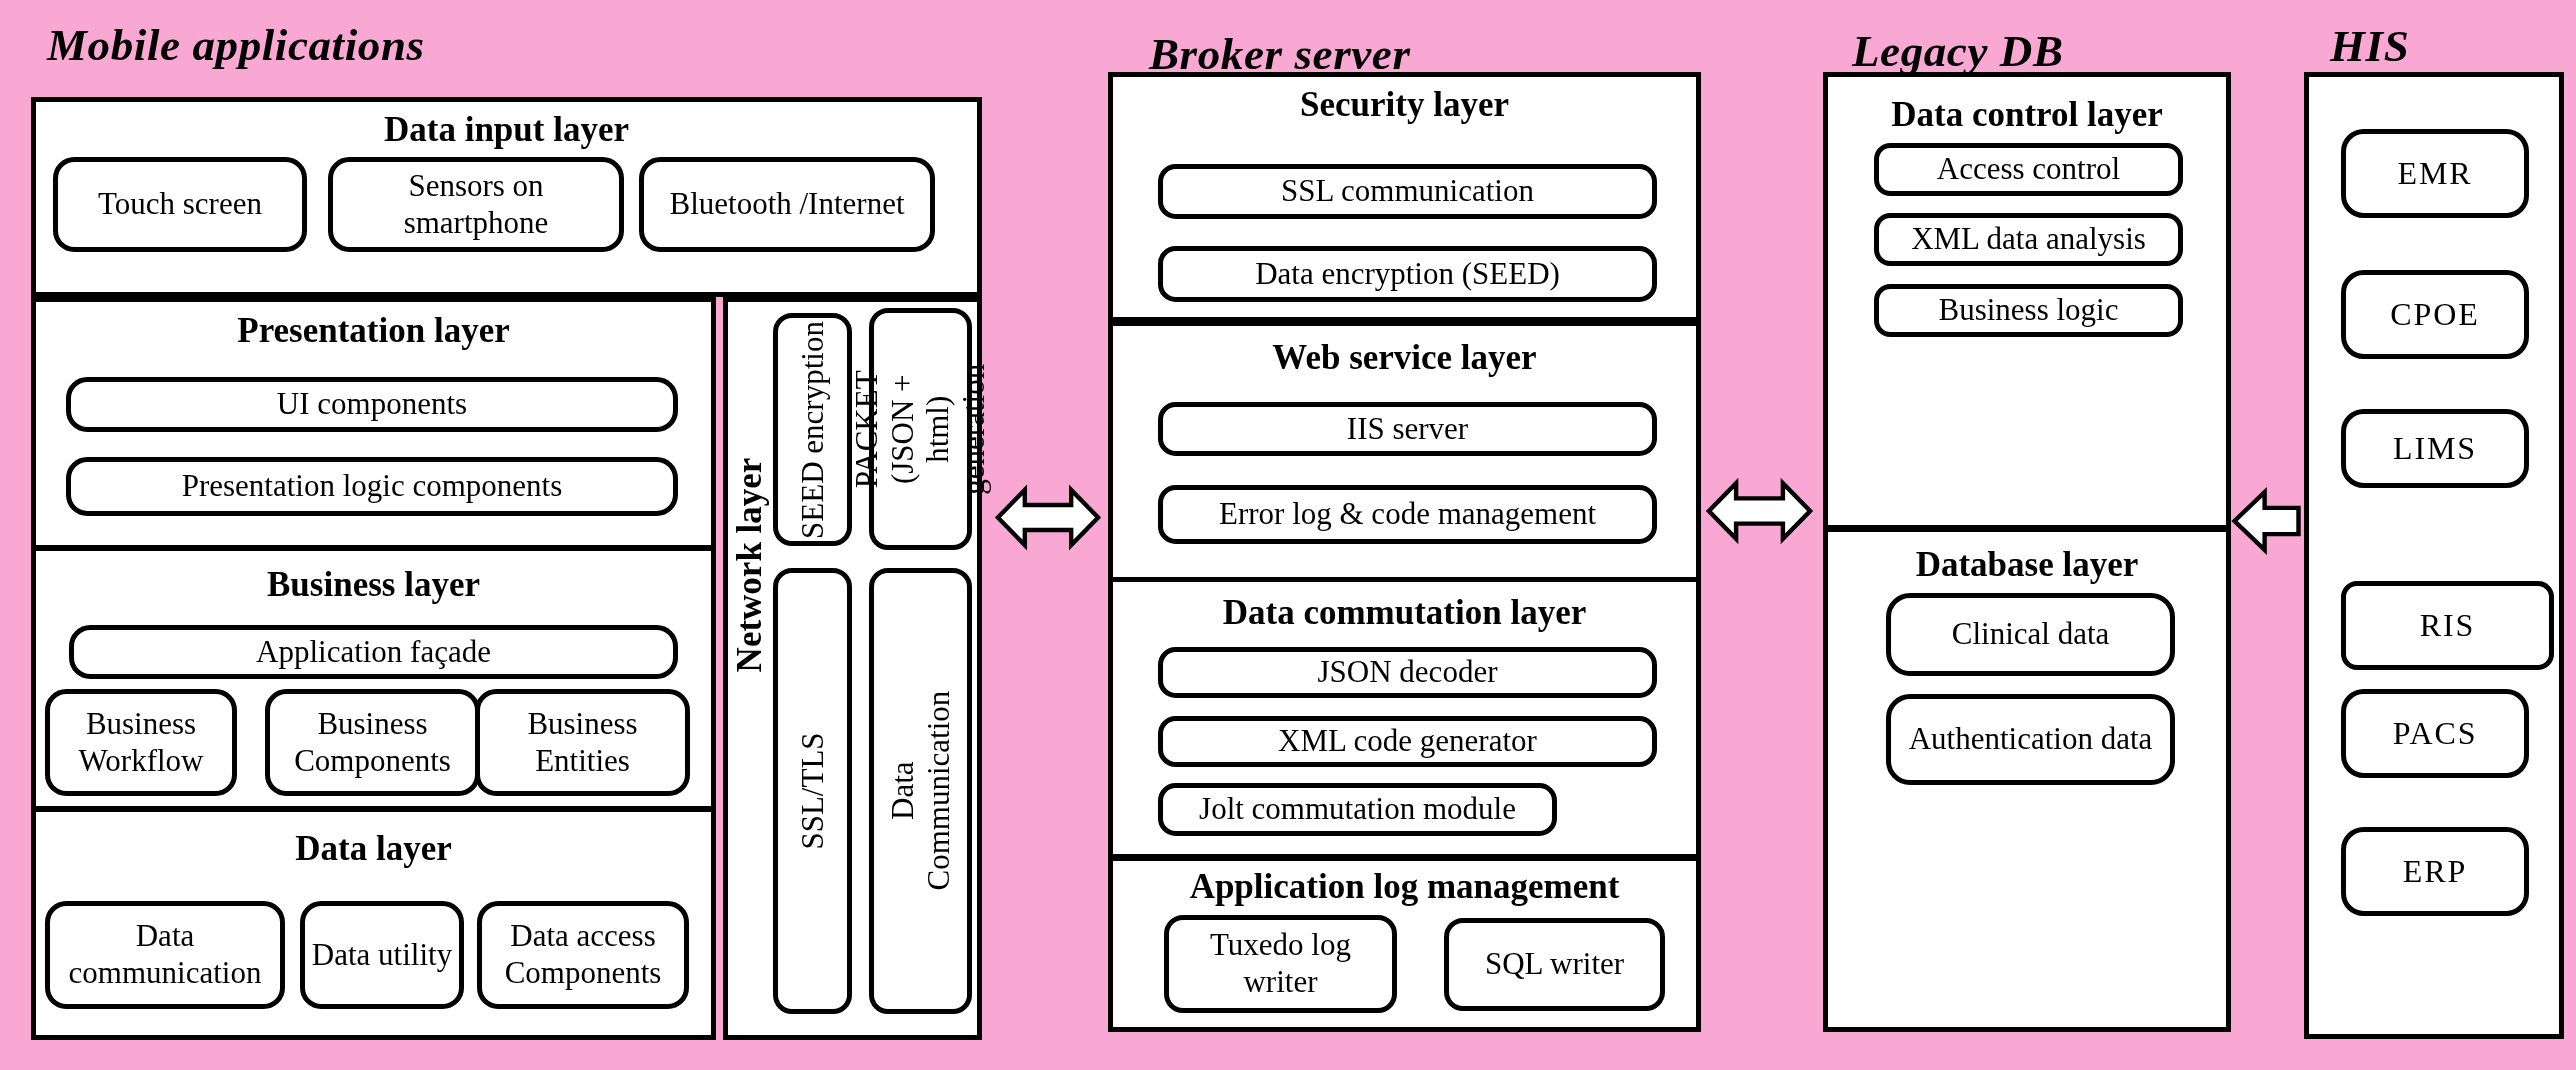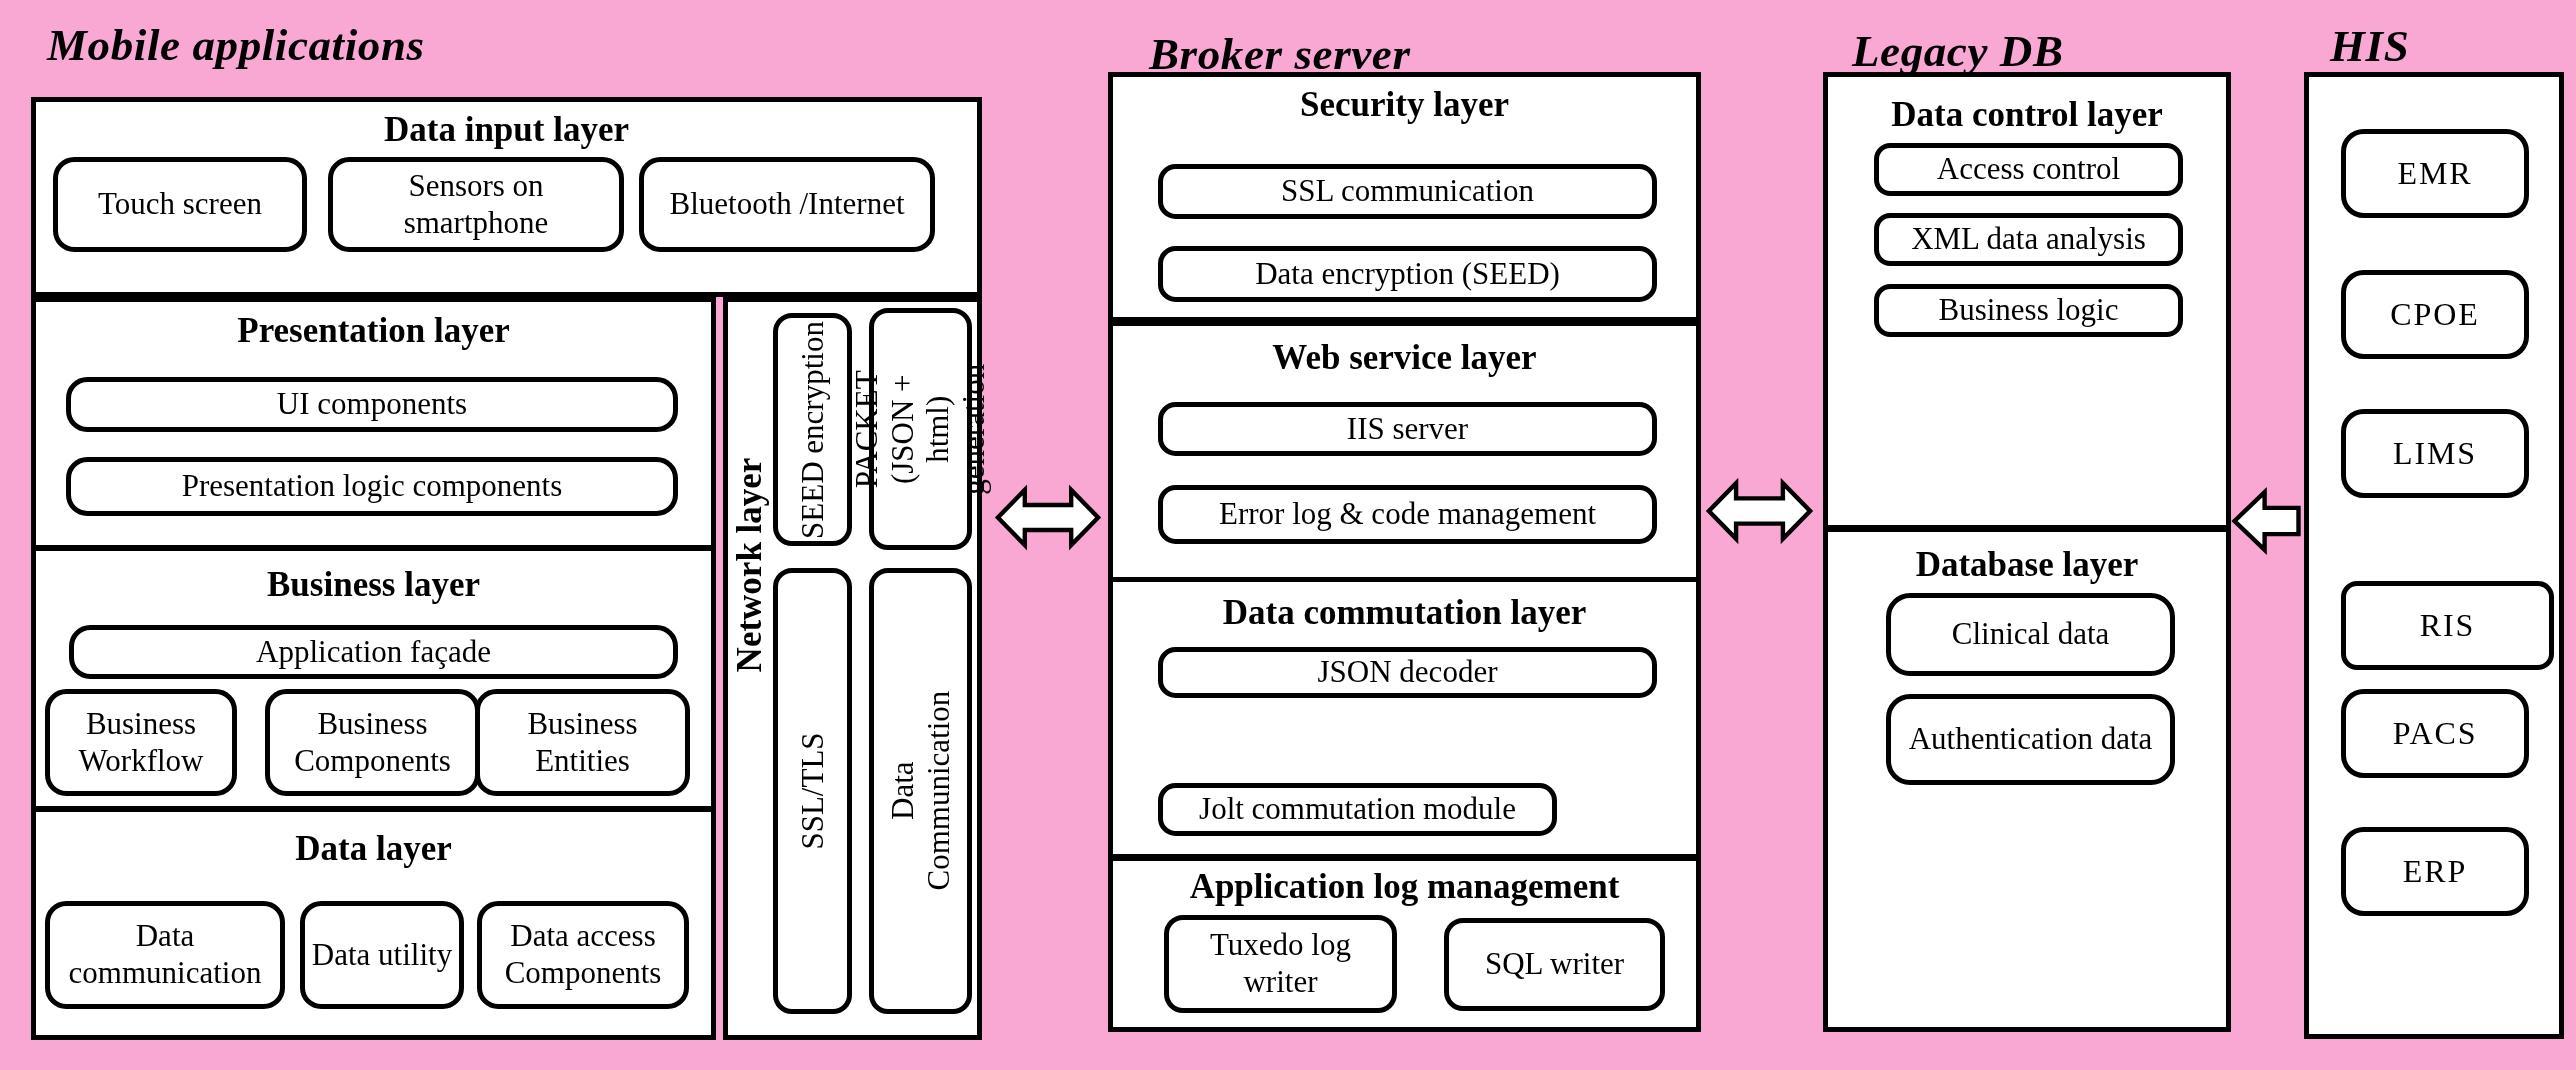--- a/index.html
+++ b/index.html
@@ -111,20 +111,21 @@
     <span>Web service layer</span>
   </div>
   <div class="box" style="left:1158px; top:402px; width:499px; height:54px; border-radius:17.6px;">IIS server</div>
   <div class="box" style="left:1158px; top:485px; width:499px; height:59px; border-radius:17.6px;">Error log &amp; code management</div>
   <div class="divider" style="left:1108px; top:577px; width:593px; height:5px;"></div>
 
   <div class="hdrblk" style="left:1108px; top:593px; width:593px;">
     <span>Data commutation layer</span>
   </div>
   <div class="box" style="left:1158px; top:647px; width:499px; height:51px; border-radius:17.6px;">JSON decoder</div>
+  <div class="box" style="left:1158px; top:716px; width:499px; height:51px; border-radius:17.6px;">XML code generator</div>
   <div class="box" style="left:1158px; top:783px; width:399px; height:53px; border-radius:17.6px;">Jolt commutation module</div>
   <div class="divider" style="left:1108px; top:854px; width:593px; height:7px;"></div>
 
   <div class="hdrblk" style="left:1108px; top:867px; width:593px;">
     <span>Application log management</span>
   </div>
   <div class="box" style="left:1164px; top:915px; width:233px; height:98px; border-radius:19px;">Tuxedo log writer</div>
   <div class="box" style="left:1444px; top:918px; width:221px; height:93px; border-radius:19px;">SQL writer</div>
 
   <div class="sect" style="left:1823px; top:72px; width:408px; height:960px;"></div>
@@ -140,21 +141,21 @@
 
   <div class="hdrblk" style="left:1823px; top:545px; width:408px;">
     <span>Database layer</span>
   </div>
   <div class="box" style="left:1886px; top:593px; width:289px; height:83px; border-radius:24px;">Clinical data</div>
   <div class="box" style="left:1886px; top:694px; width:289px; height:91px; border-radius:24px;">Authentication data</div>
 
   <div class="sect" style="left:2304px; top:72px; width:260px; height:967px;"></div>
   <div class="box his-box" style="left:2341px; top:129px; width:188px; height:89px; border-radius:22.6px;">EMR</div>
   <div class="box his-box" style="left:2341px; top:270px; width:188px; height:89px; border-radius:22.6px;">CPOE</div>
-  <div class="box his-box" style="left:2341px; top:409px; width:188px; height:89px; border-radius:22.6px;">LIMS</div>
+  <div class="box his-box" style="left:2341px; top:409px; width:188px; height:79px; border-radius:22.6px;">LIMS</div>
   <div class="box his-box" style="left:2341px; top:549px; width:213px; height:89px; border-radius:16px;margin-top:32px;">RIS</div>
   <div class="box his-box" style="left:2341px; top:689px; width:188px; height:89px; border-radius:22.6px;">PACS</div>
   <div class="box his-box" style="left:2341px; top:827px; width:188px; height:89px; border-radius:22.6px;">ERP</div>
 
   <svg style="left:996px; top:483px;" width="104" height="69" viewBox="0 0 166 110">
     <polygon points="3,55 46,11 46,35 120,35 120,11 163,55 120,99 120,75 46,75 46,99" fill="#ffffff" stroke="#000000" stroke-width="7" stroke-linejoin="miter"></polygon>
   </svg>
   <svg style="left:1707px; top:476px;" width="105" height="70" viewBox="0 0 166 110">
     <polygon points="3,55 46,11 46,35 120,35 120,11 163,55 120,99 120,75 46,75 46,99" fill="#ffffff" stroke="#000000" stroke-width="7" stroke-linejoin="miter"></polygon>
   </svg>

